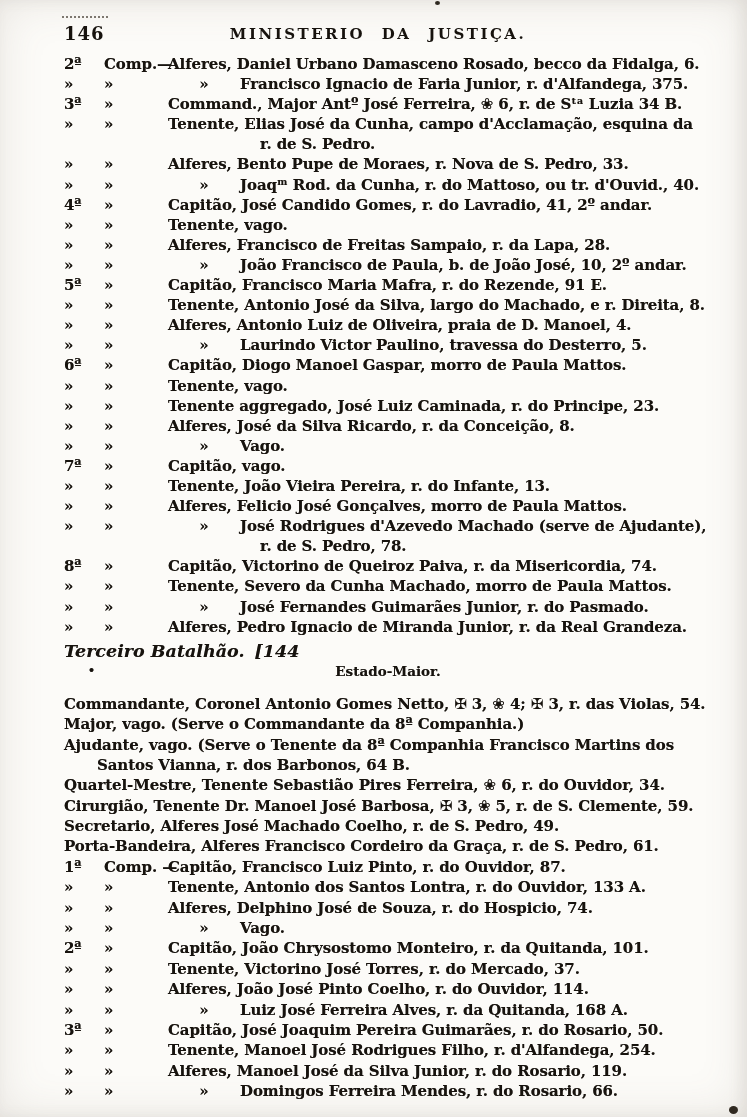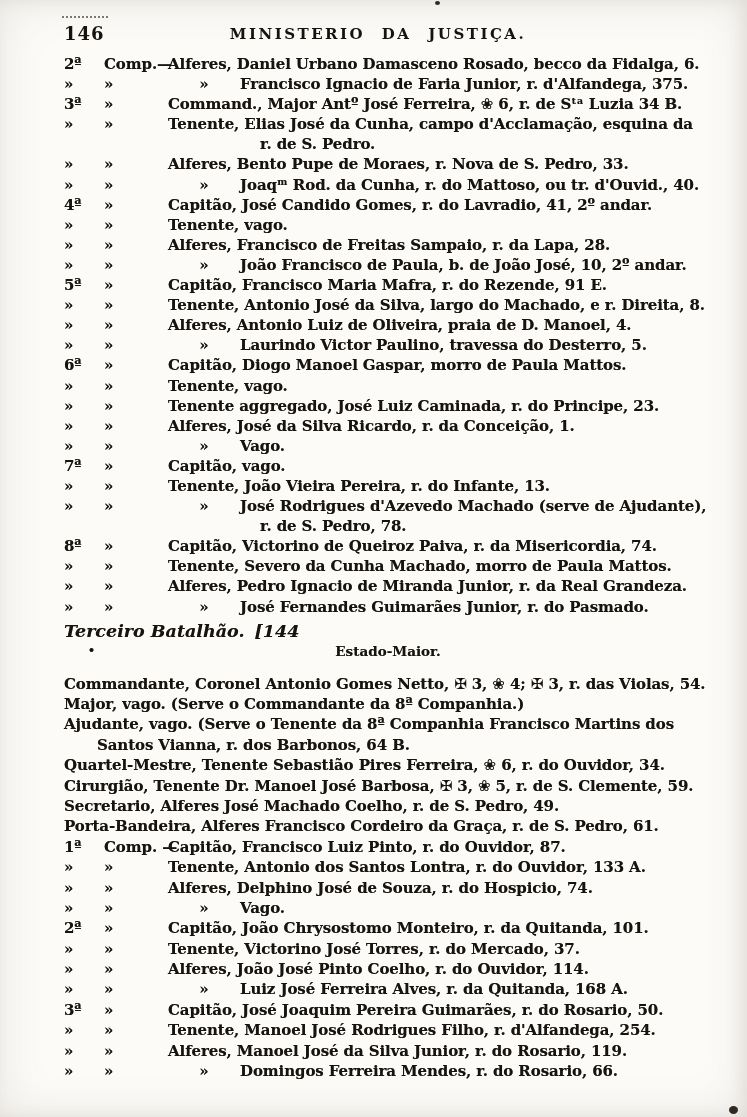--- a/index.html
+++ b/index.html
@@ -60,30 +60,31 @@
         <div class="tline"><span class="ca">»</span><span class="cb">»</span><span class="ct">Tenente, vago.</span></div>
         <div class="tline"><span class="ca">»</span><span class="cb">»</span><span class="ct">Alferes, Francisco de Freitas Sampaio, r. da Lapa, 28.</span></div>
         <div class="tline"><span class="ca">»</span><span class="cb">»</span><span class="cc">»</span><span class="ct">João Francisco de Paula, b. de João José, 10, 2º andar.</span></div>
         <div class="tline"><span class="ca">5ª</span><span class="cb">»</span><span class="ct">Capitão, Francisco Maria Mafra, r. do Rezende, 91 E.</span></div>
         <div class="tline"><span class="ca">»</span><span class="cb">»</span><span class="ct">Tenente, Antonio José da Silva, largo do Machado, e r. Direita, 8.</span></div>
         <div class="tline"><span class="ca">»</span><span class="cb">»</span><span class="ct">Alferes, Antonio Luiz de Oliveira, praia de D. Manoel, 4.</span></div>
         <div class="tline"><span class="ca">»</span><span class="cb">»</span><span class="cc">»</span><span class="ct">Laurindo Victor Paulino, travessa do Desterro, 5.</span></div>
         <div class="tline"><span class="ca">6ª</span><span class="cb">»</span><span class="ct">Capitão, Diogo Manoel Gaspar, morro de Paula Mattos.</span></div>
         <div class="tline"><span class="ca">»</span><span class="cb">»</span><span class="ct">Tenente, vago.</span></div>
         <div class="tline"><span class="ca">»</span><span class="cb">»</span><span class="ct">Tenente aggregado, José Luiz Caminada, r. do Principe, 23.</span></div>
-        <div class="tline"><span class="ca">»</span><span class="cb">»</span><span class="ct">Alferes, José da Silva Ricardo, r. da Conceição, 1.</span></div>
+        <div class="tline"><span class="ca">»</span><span class="cb">»</span><span class="ct">Alferes, José da Silva Ricardo, r. da Conceição, 8.</span></div>
         <div class="tline"><span class="ca">»</span><span class="cb">»</span><span class="cc">»</span><span class="ct">Vago.</span></div>
         <div class="tline"><span class="ca">7ª</span><span class="cb">»</span><span class="ct">Capitão, vago.</span></div>
         <div class="tline"><span class="ca">»</span><span class="cb">»</span><span class="ct">Tenente, João Vieira Pereira, r. do Infante, 13.</span></div>
+        <div class="tline"><span class="ca">»</span><span class="cb">»</span><span class="ct">Alferes, Felicio José Gonçalves, morro de Paula Mattos.</span></div>
         <div class="tline"><span class="ca">»</span><span class="cb">»</span><span class="cc">»</span><span class="ct">José Rodrigues d'Azevedo Machado (serve de Ajudante),</span></div>
         <div class="tline" style="padding-left: 196px;"><span class="ct">r. de S. Pedro, 78.</span></div>
         <div class="tline"><span class="ca">8ª</span><span class="cb">»</span><span class="ct">Capitão, Victorino de Queiroz Paiva, r. da Misericordia, 74.</span></div>
         <div class="tline"><span class="ca">»</span><span class="cb">»</span><span class="ct">Tenente, Severo da Cunha Machado, morro de Paula Mattos.</span></div>
+        <div class="tline"><span class="ca">»</span><span class="cb">»</span><span class="cc">»</span><span class="ct">José Fernandes Guimarães Junior, r. do Pasmado.</span></div>
         <div class="tline"><span class="ca">»</span><span class="cb">»</span><span class="ct">Alferes, Pedro Ignacio de Miranda Junior, r. da Real Grandeza.</span></div>
-        <div class="tline"><span class="ca">»</span><span class="cb">»</span><span class="cc">»</span><span class="ct">José Fernandes Guimarães Junior, r. do Pasmado.</span></div>
       </div>
 
     <div class="heading">
       <span>Terceiro Batalhão.</span><span class="ref">[144</span>
     </div>
 
     <div class="subheading">
       <span class="marker">•</span>
       <span>Estado-Maior.</span>
     </div>

